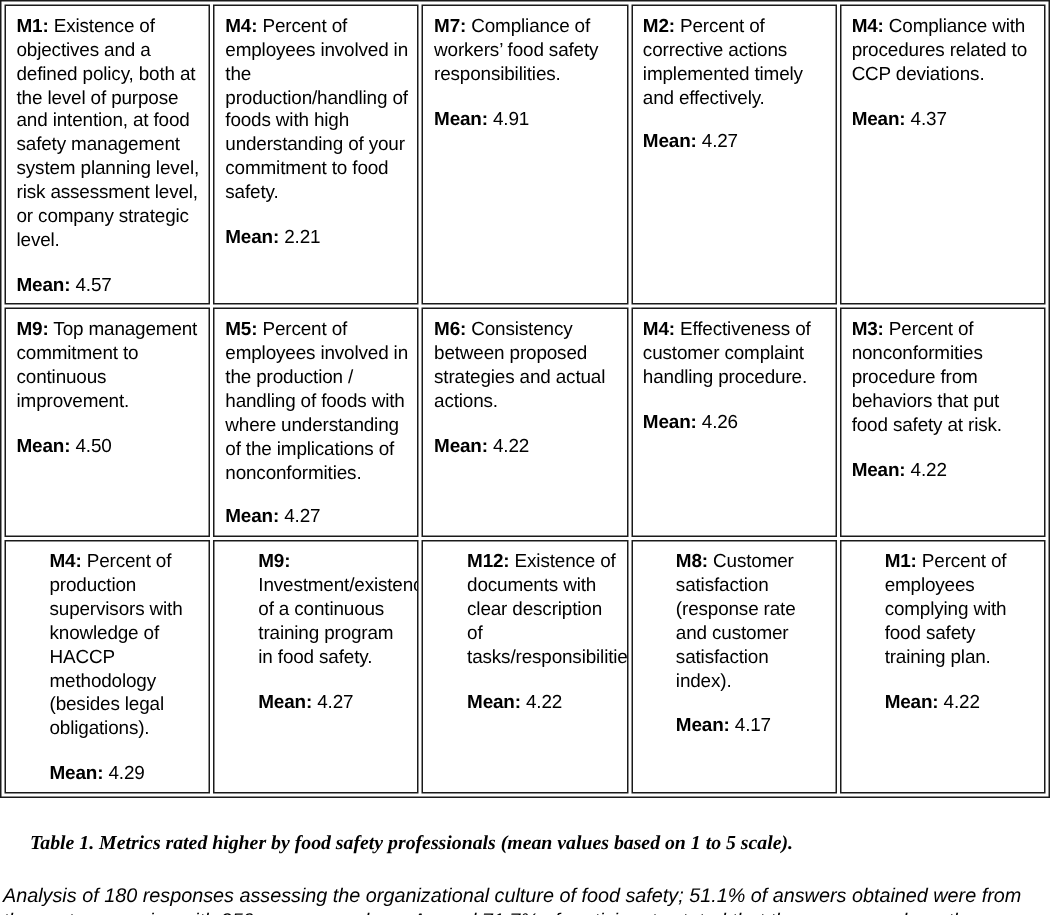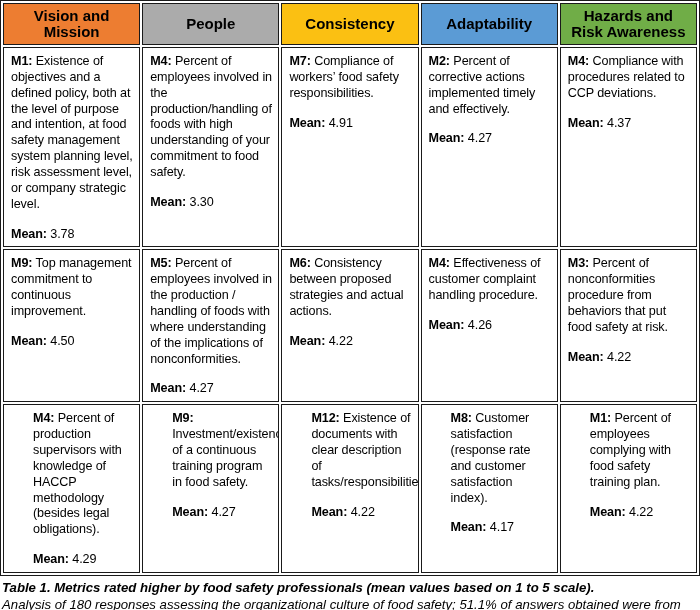--- a/index.html
+++ b/index.html
@@ -50,46 +50,39 @@
   tr.row-2 td { height: 137px; margin-top: 13px; }
   tr.row-3 td { height: 133px; padding-left: 29px; }
   .desc { margin: 0; }
   .mean-line { margin: 14px 0 0 0; }
   .caption {
     padding: 4px 4px 0 2px;
     font-style: italic;
     font-size: 13.2px;
     line-height: 1.27;
   }
-  .caption-title { font-weight: bold; margin: 0; }
+  .caption-title { font-weight: bold; margin: 18px; font-family: Liberation Serif, serif; }
   .caption-body { margin: 0; }
   b { font-weight: bold; }
 </style>
 </head>
 <body>
 
 <div class="figure">
   <table class="metrics">
     <tbody>
-        <tr>
-      <th style="background-color: rgb(237, 125, 49);">Vision and Mission</th>
-      <th style="background-color: rgb(171, 171, 171);">People</th>
-      <th style="background-color: rgb(251, 192, 18);">Consistency</th>
-      <th style="background-color: rgb(91, 155, 213);">Adaptability</th>
-      <th style="background-color: rgb(112, 173, 71);">Hazards and Risk Awareness</th>
-    </tr>
 
     <tr class="row-1">
       <td>
         <p class="desc"><b>M1:</b> <span>Existence of objectives and a defined policy, both at the level of purpose and intention, at food safety management system planning level, risk assessment level, or company strategic level.</span></p>
-        <p class="mean-line"><b>Mean:</b> <span>3.78</span></p>
+        <p class="mean-line"><b>Mean:</b> <span>4.57</span></p>
       </td>
       <td>
         <p class="desc"><b>M4:</b> <span>Percent of employees involved in the production/handling of foods with high understanding of your commitment to food safety.</span></p>
-        <p class="mean-line"><b>Mean:</b> <span>3.30</span></p>
+        <p class="mean-line"><b>Mean:</b> <span>2.21</span></p>
       </td>
       <td>
         <p class="desc"><b>M7:</b> <span>Compliance of workers’ food safety responsibilities.</span></p>
         <p class="mean-line"><b>Mean:</b> <span>4.91</span></p>
       </td>
       <td>
         <p class="desc"><b>M2:</b> <span>Percent of corrective actions implemented timely and effectively.</span></p>
         <p class="mean-line"><b>Mean:</b> <span>4.27</span></p>
       </td>
       <td>

